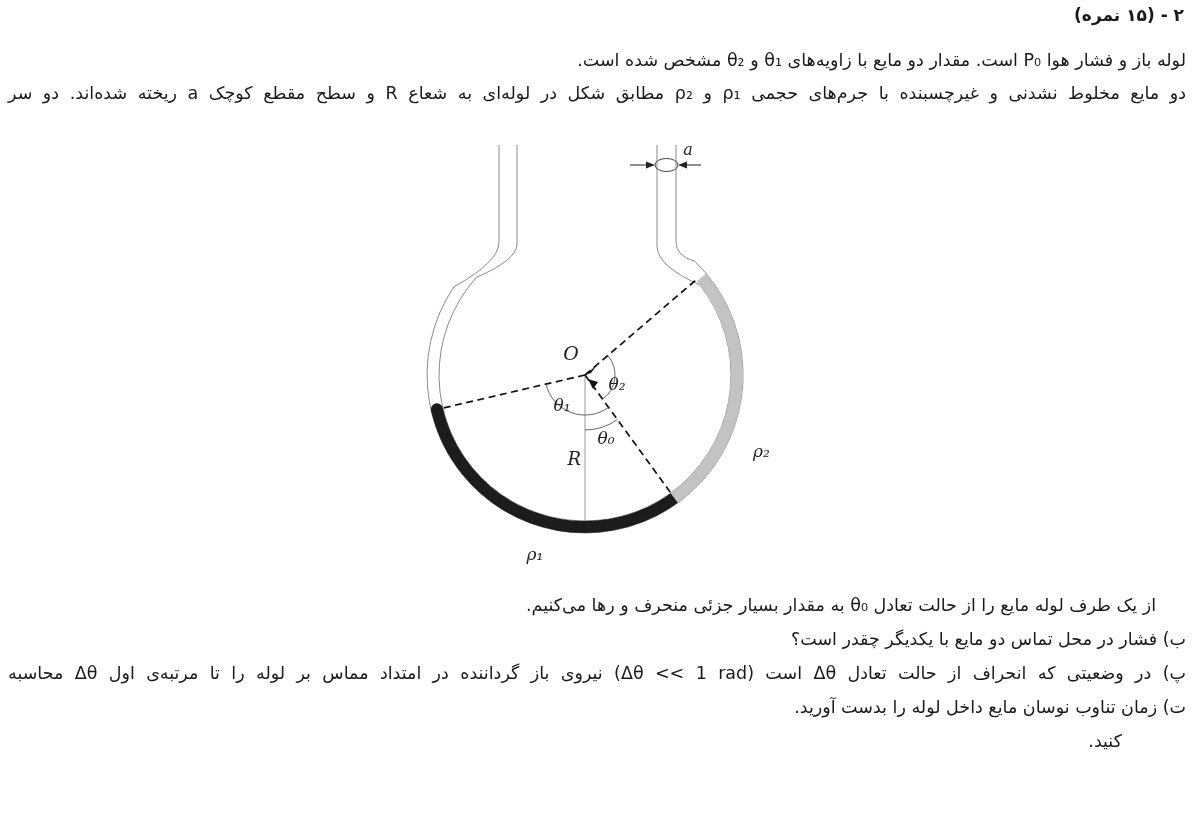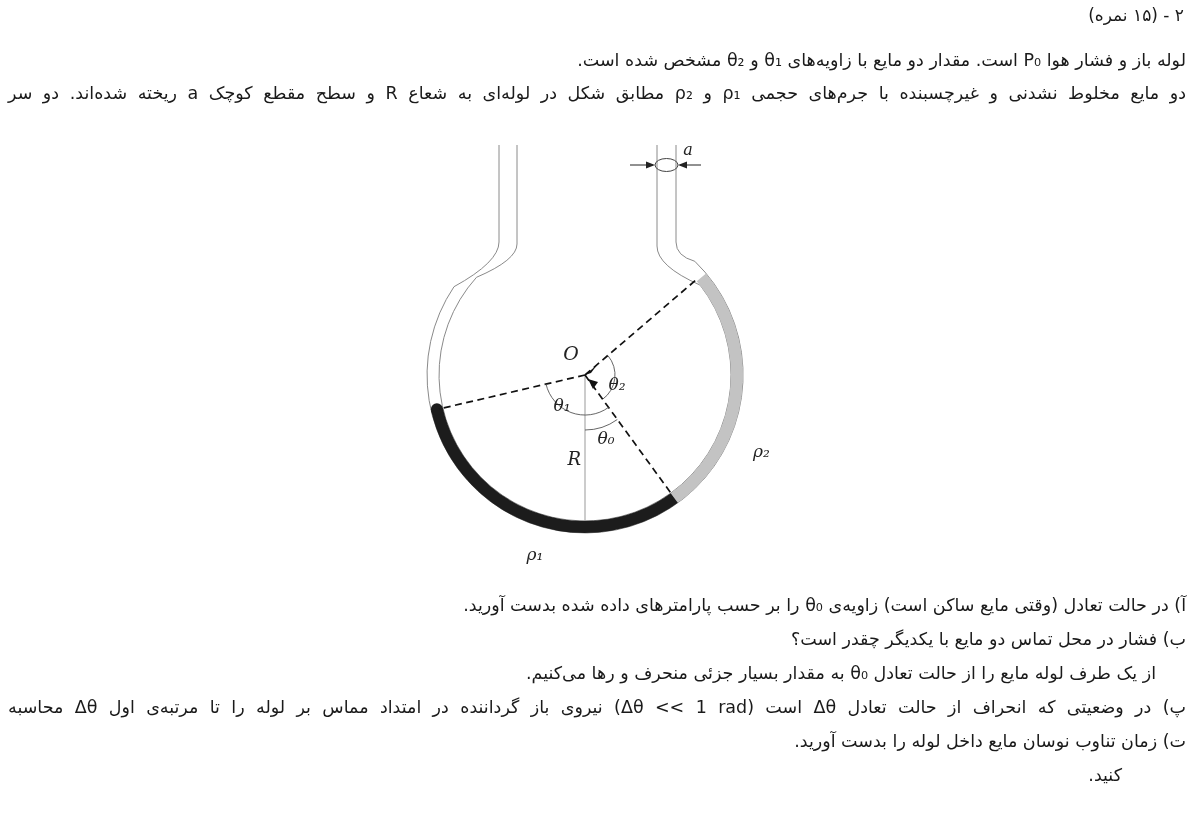--- a/index.html
+++ b/index.html
@@ -7,21 +7,21 @@
     width: 1194px; height: 813px;
     background: #ffffff;
     color: #1a1a1a;
     font-family: "DejaVu Sans", sans-serif;
     position: relative;
     overflow: hidden;
   }
   .rtl { direction: rtl; }
   #problem-header {
     position: absolute; top: 5px; right: 10px; left: 16px;
-    font-size: 17px; font-weight: normal; text-align: right;
+    font-size: 17px; font-weight: bold; text-align: right;
   }
   #intro-block {
     position: absolute; top: 44px; right: 8px; left: 8px;
     font-size: 17.5px; line-height: 33px; text-align: right;
   }
   #questions-block {
     position: absolute; top: 588px; right: 8px; left: 8px;
     font-size: 17.5px; line-height: 34px; text-align: right;
   }
   .line { white-space: normal; }
@@ -94,19 +94,18 @@
     <text class="fig-label" x="177" y="273" font-size="17" text-anchor="middle">θ₁</text>
     <text class="fig-label" x="221" y="306" font-size="17" text-anchor="middle">θ₀</text>
     <text class="fig-label" x="196" y="327" font-size="18" text-anchor="end">R</text>
     <text class="fig-label" x="368" y="319" font-size="17" text-anchor="start">ρ₂</text>
     <text class="fig-label" x="150" y="422" font-size="17" text-anchor="middle">ρ₁</text>
     <text class="fig-label" x="303" y="17" font-size="16" text-anchor="middle">a</text>
   </svg>
 </div>
 
 <div id="questions-block" class="rtl">
-  <div class="line">آ) در حالت تعادل (وقتی مایع ساکن است) زاویه‌ی θ₀ را بر حسب پارامترهای داده شده بدست آورید.</div>
+  <div class="line indent-sm">از یک طرف لوله مایع را از حالت تعادل θ₀ به مقدار بسیار جزئی منحرف و رها می‌کنیم.</div>
   <div class="line">ب) فشار در محل تماس دو مایع با یکدیگر چقدر است؟</div>
-  <div class="line indent-sm">از یک طرف لوله مایع را از حالت تعادل θ₀ به مقدار بسیار جزئی منحرف و رها می‌کنیم.</div>
   <div class="line justify-both">پ) در وضعیتی که انحراف از حالت تعادل Δθ است ⁦(Δθ &lt;&lt; 1 rad)⁩ نیروی باز گرداننده در امتداد مماس بر لوله را تا مرتبه‌ی اول Δθ محاسبه</div>
   <div class="line">ت) زمان تناوب نوسان مایع داخل لوله را بدست آورید.</div>
   <div class="line indent-lg">کنید.</div>
 </div>
 
 </body></html>

